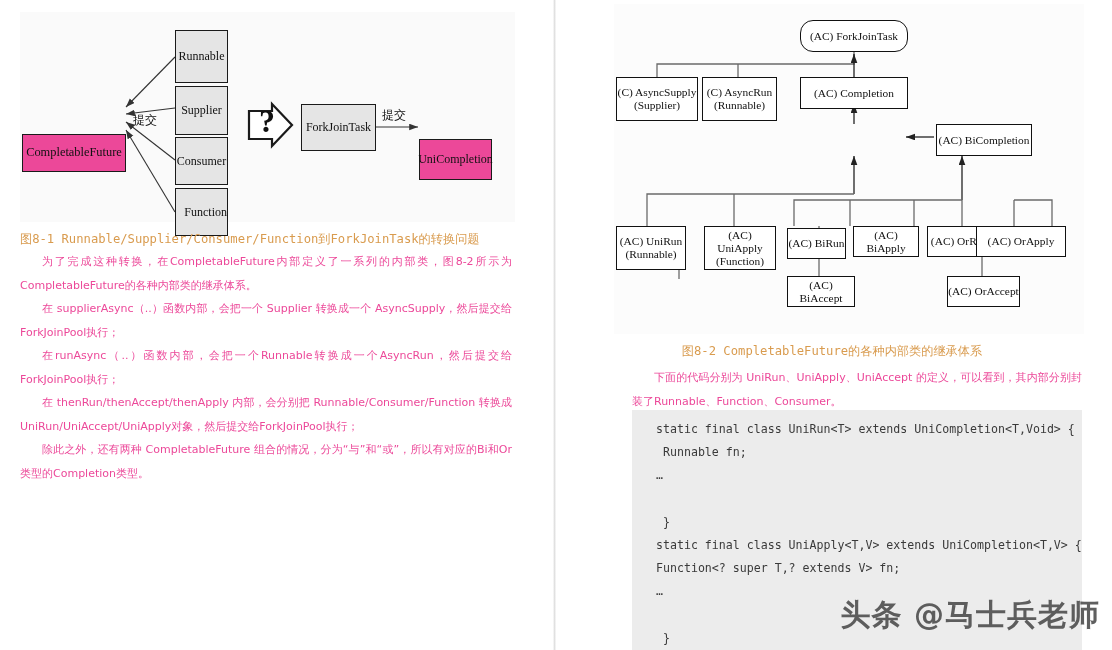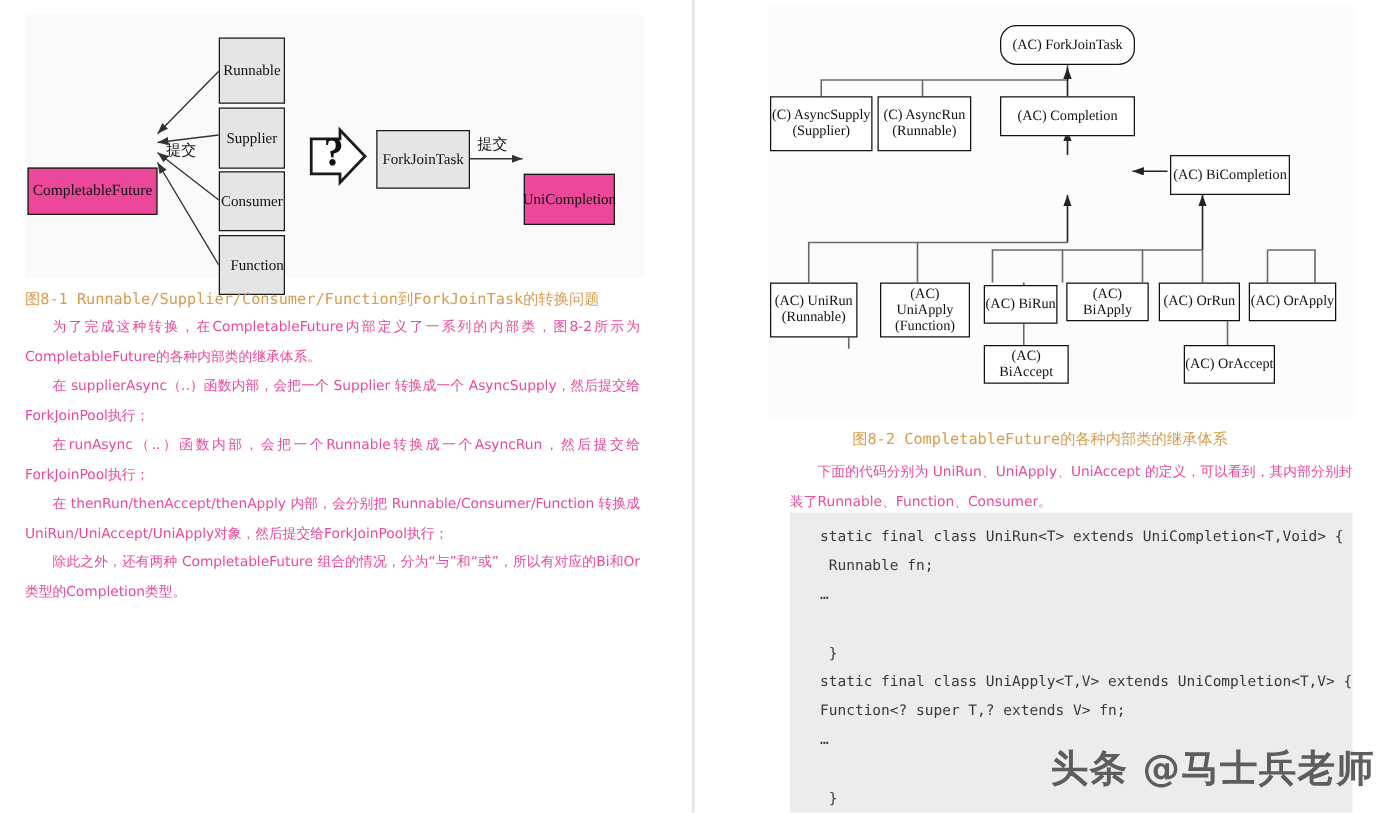--- a/index.html
+++ b/index.html
@@ -194,21 +194,21 @@
 
     <div class="nb2" style="left:173px;top:224px;width:59px;height:31px;">
       <span>(AC) BiRun</span>
     </div>
     <div class="nb2" style="left:239px;top:222px;width:66px;height:31px;">
       <span>(AC) BiApply</span>
     </div>
     <div class="nb2" style="left:313px;top:222px;width:65px;height:31px;">
       <span>(AC) OrRun</span>
     </div>
-    <div class="nb2" style="left:385px;top:222px;width:70px;height:31px;">
+    <div class="nb2" style="left:362px;top:222px;width:90px;height:31px;">
       <span>(AC) OrApply</span>
     </div>
 
     <div class="nb2" style="left:173px;top:272px;width:68px;height:31px;">
       <span>(AC) BiAccept</span>
     </div>
     <div class="nb2" style="left:333px;top:272px;width:73px;height:31px;">
       <span>(AC) OrAccept</span>
     </div>
   </div>

